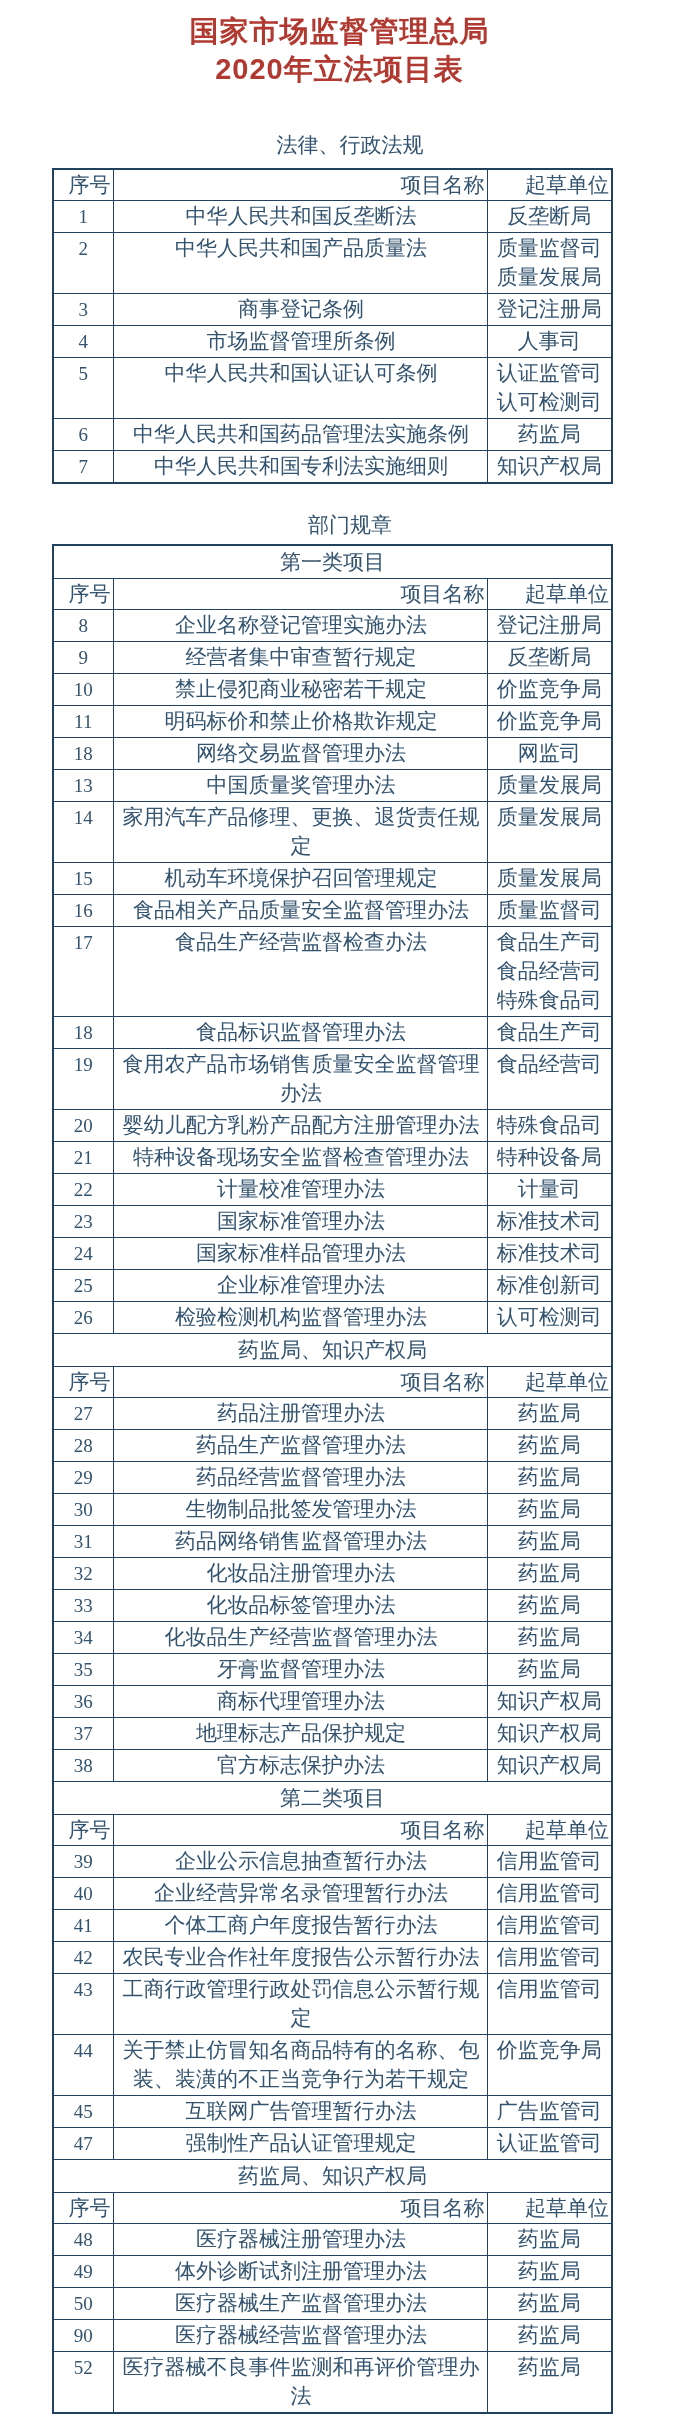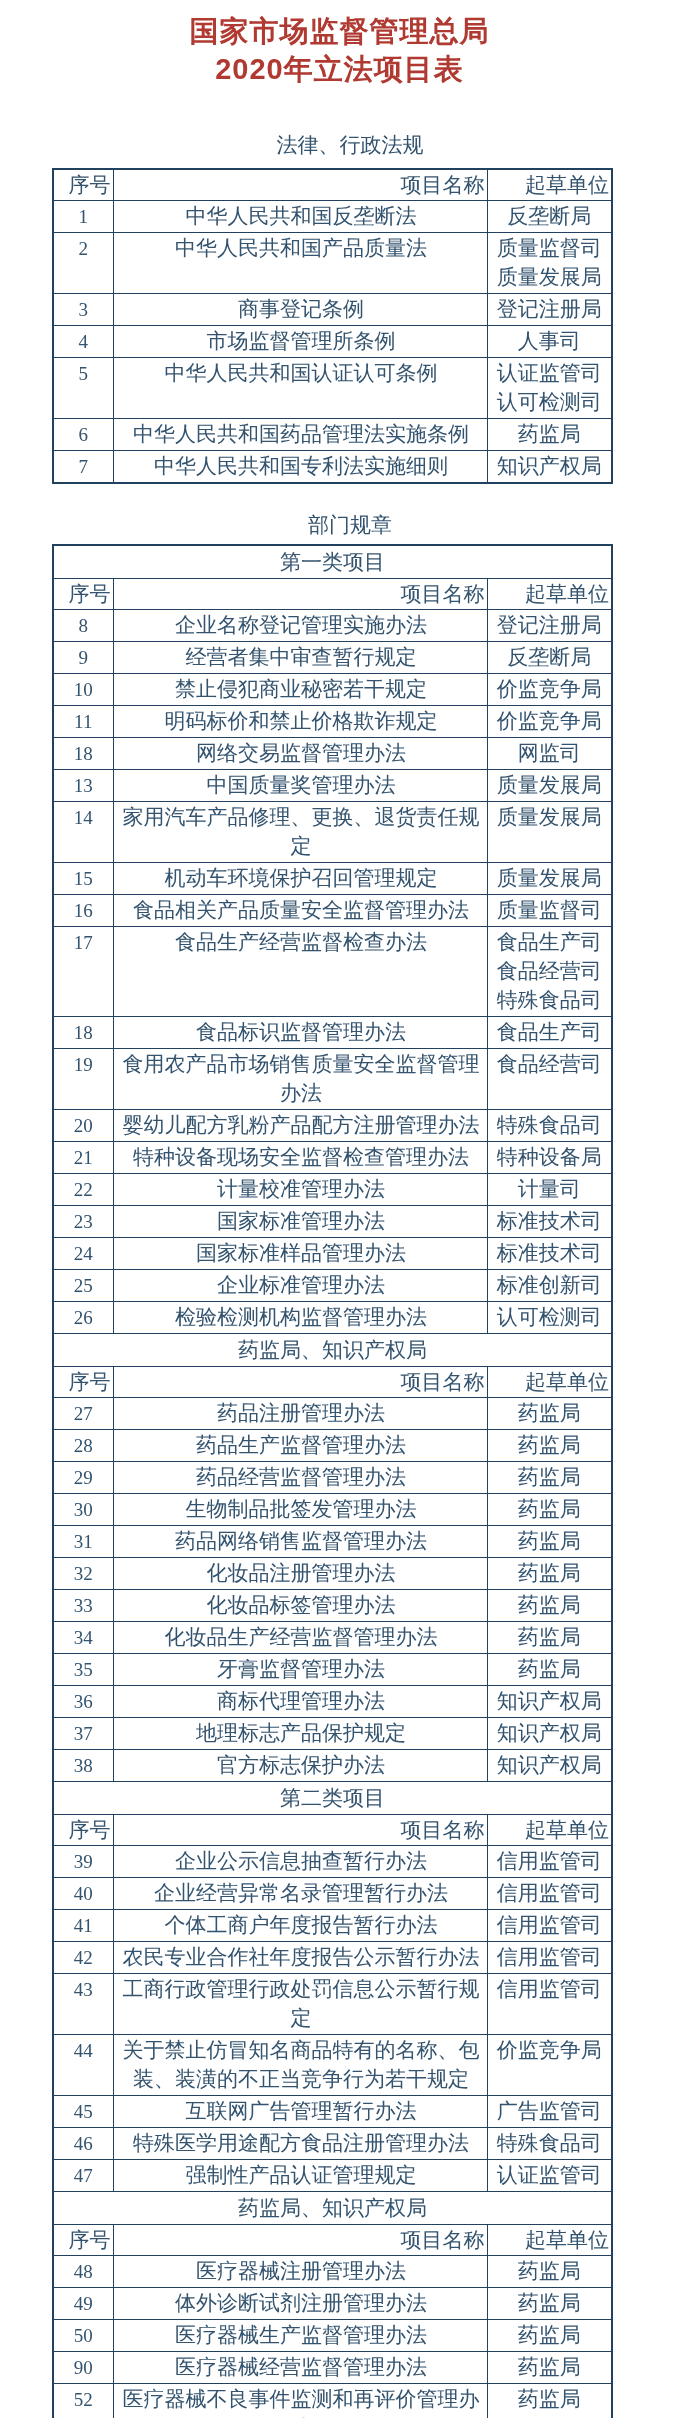--- a/index.html
+++ b/index.html
@@ -413,25 +413,20 @@
     <td class="cell-name">关于禁止仿冒知名商品特有的名称、包装、装潢的不正当竞争行为若干规定</td>
     <td class="cell-unit">价监竞争局</td>
   </tr>
 
   <tr class="data-row">
     <td class="cell-no">45</td>
     <td class="cell-name">互联网广告管理暂行办法</td>
     <td class="cell-unit">广告监管司</td>
   </tr>
 
-  <tr class="data-row">
-    <td class="cell-no">46</td>
-    <td class="cell-name">特殊医学用途配方食品注册管理办法</td>
-    <td class="cell-unit">特殊食品司</td>
-  </tr>
 
   <tr class="data-row">
     <td class="cell-no">47</td>
     <td class="cell-name">强制性产品认证管理规定</td>
     <td class="cell-unit">认证监管司</td>
   </tr>
 
   <tr class="span-row">
     <td colspan="3" class="span-cell">药监局、知识产权局</td>
   </tr>

